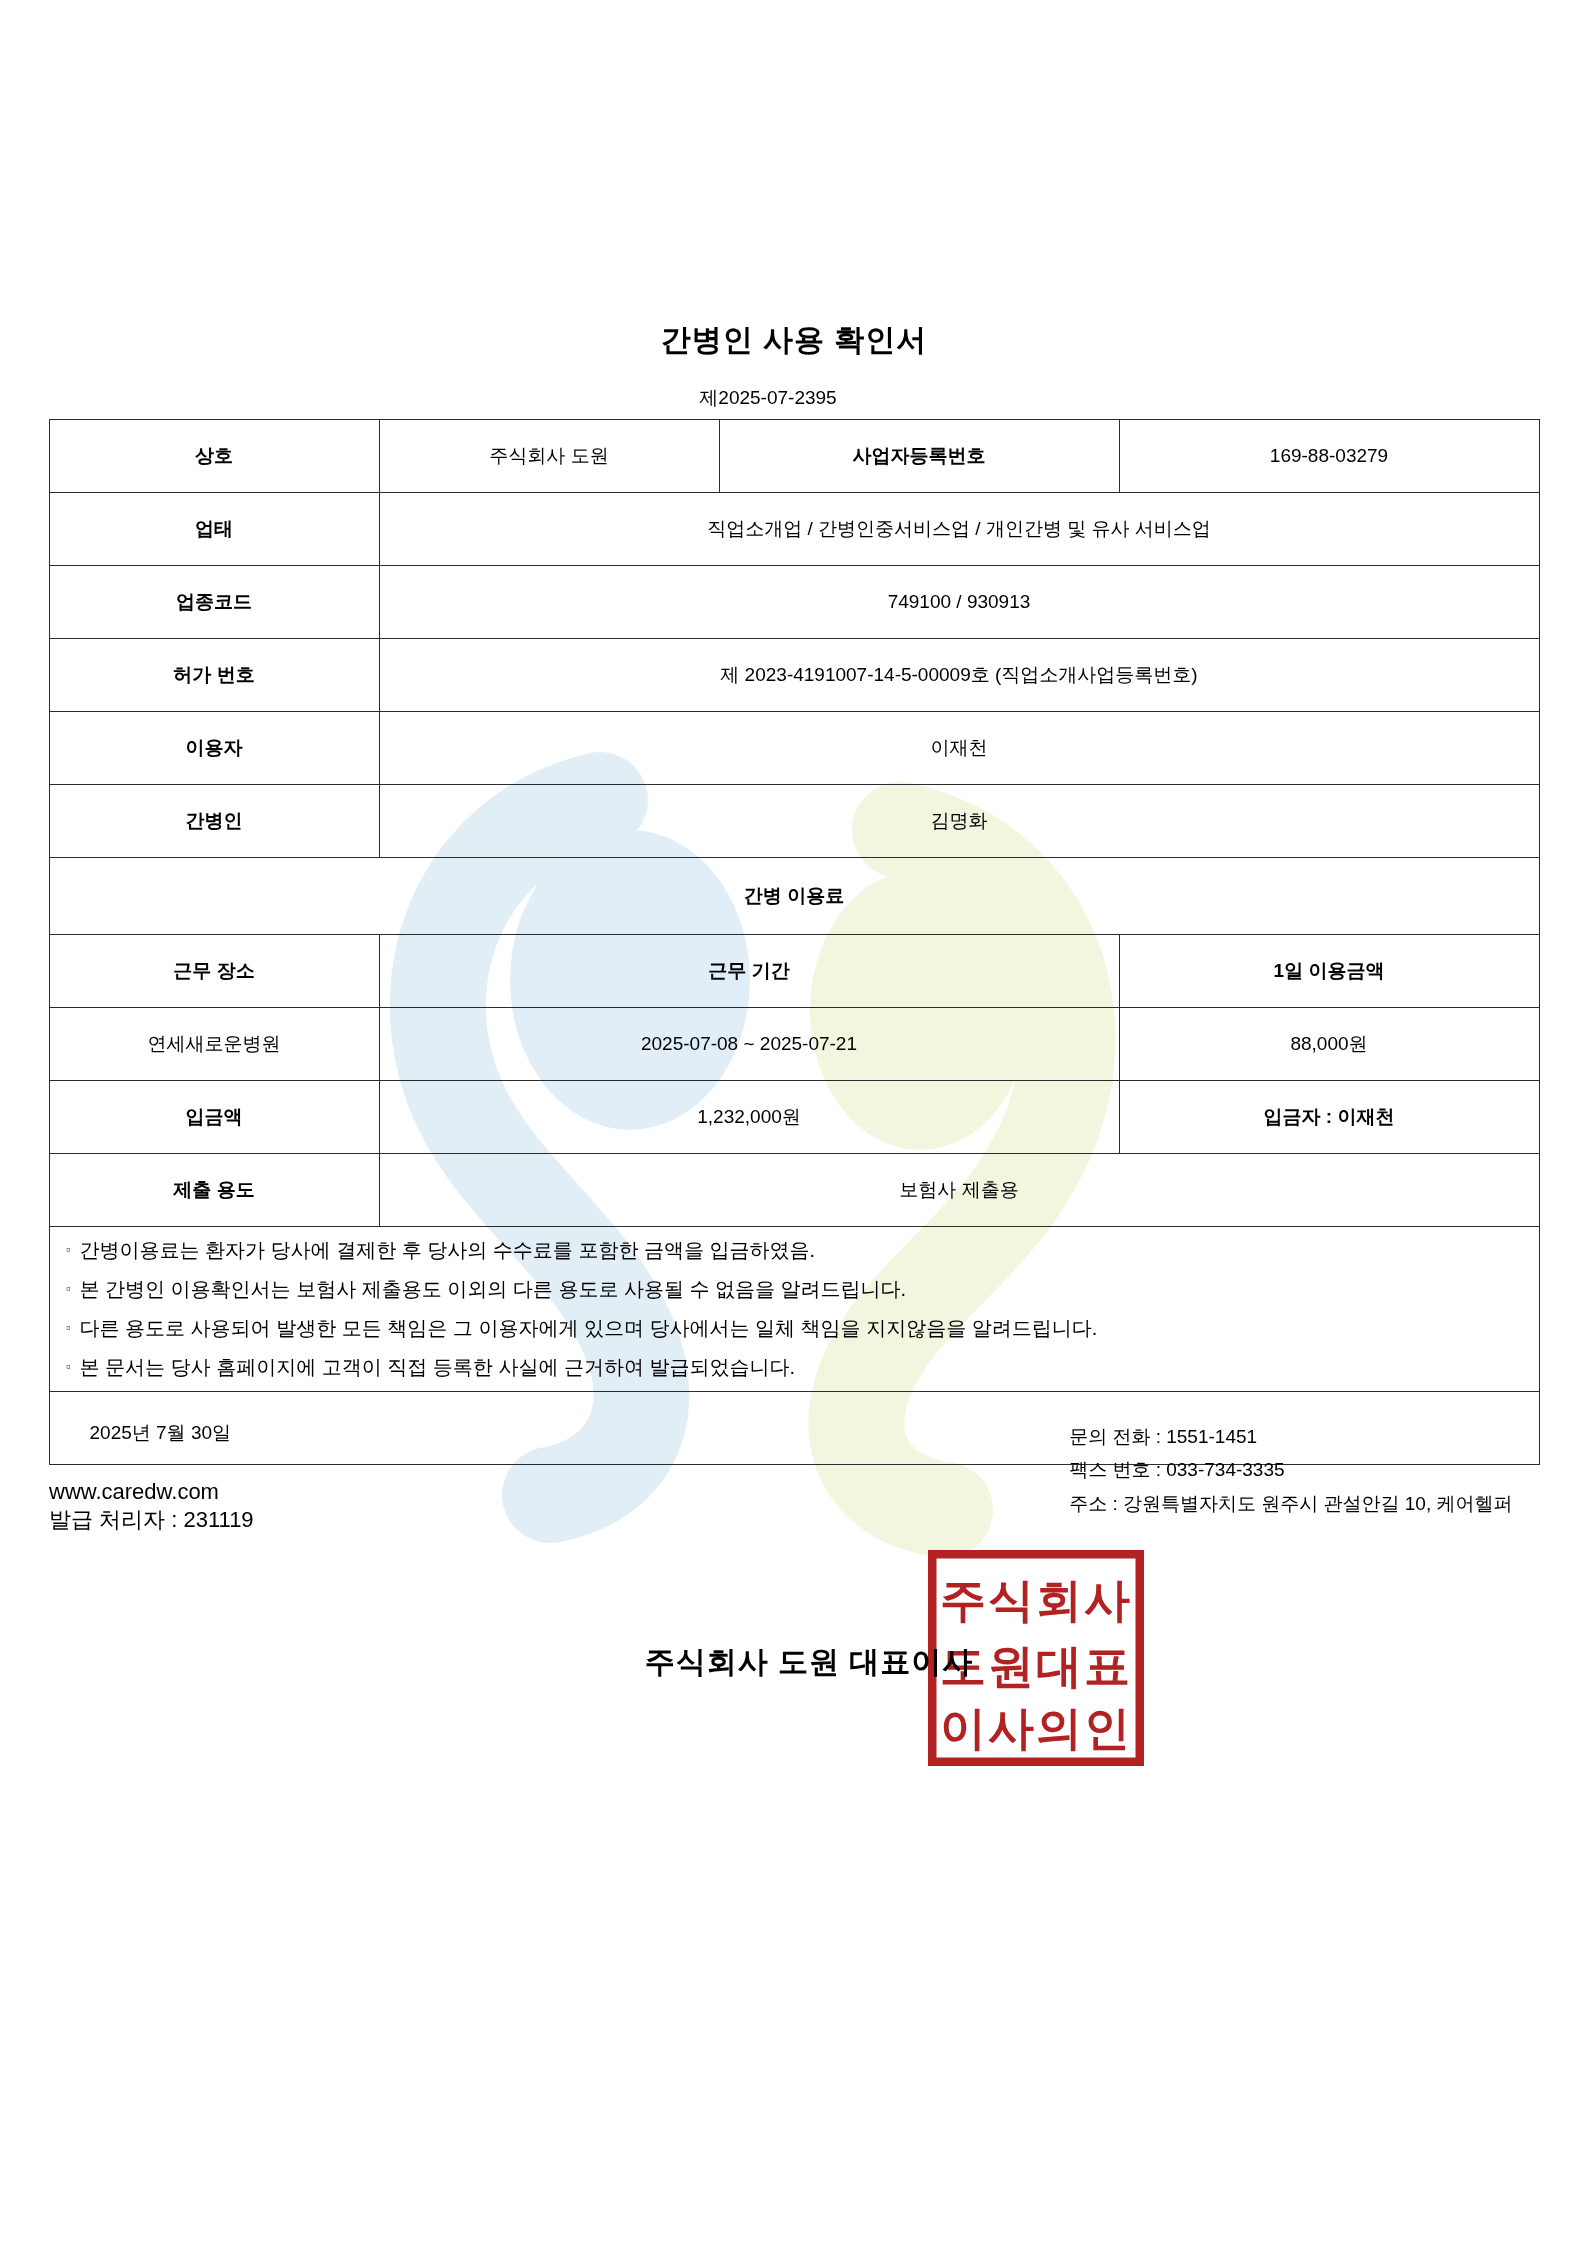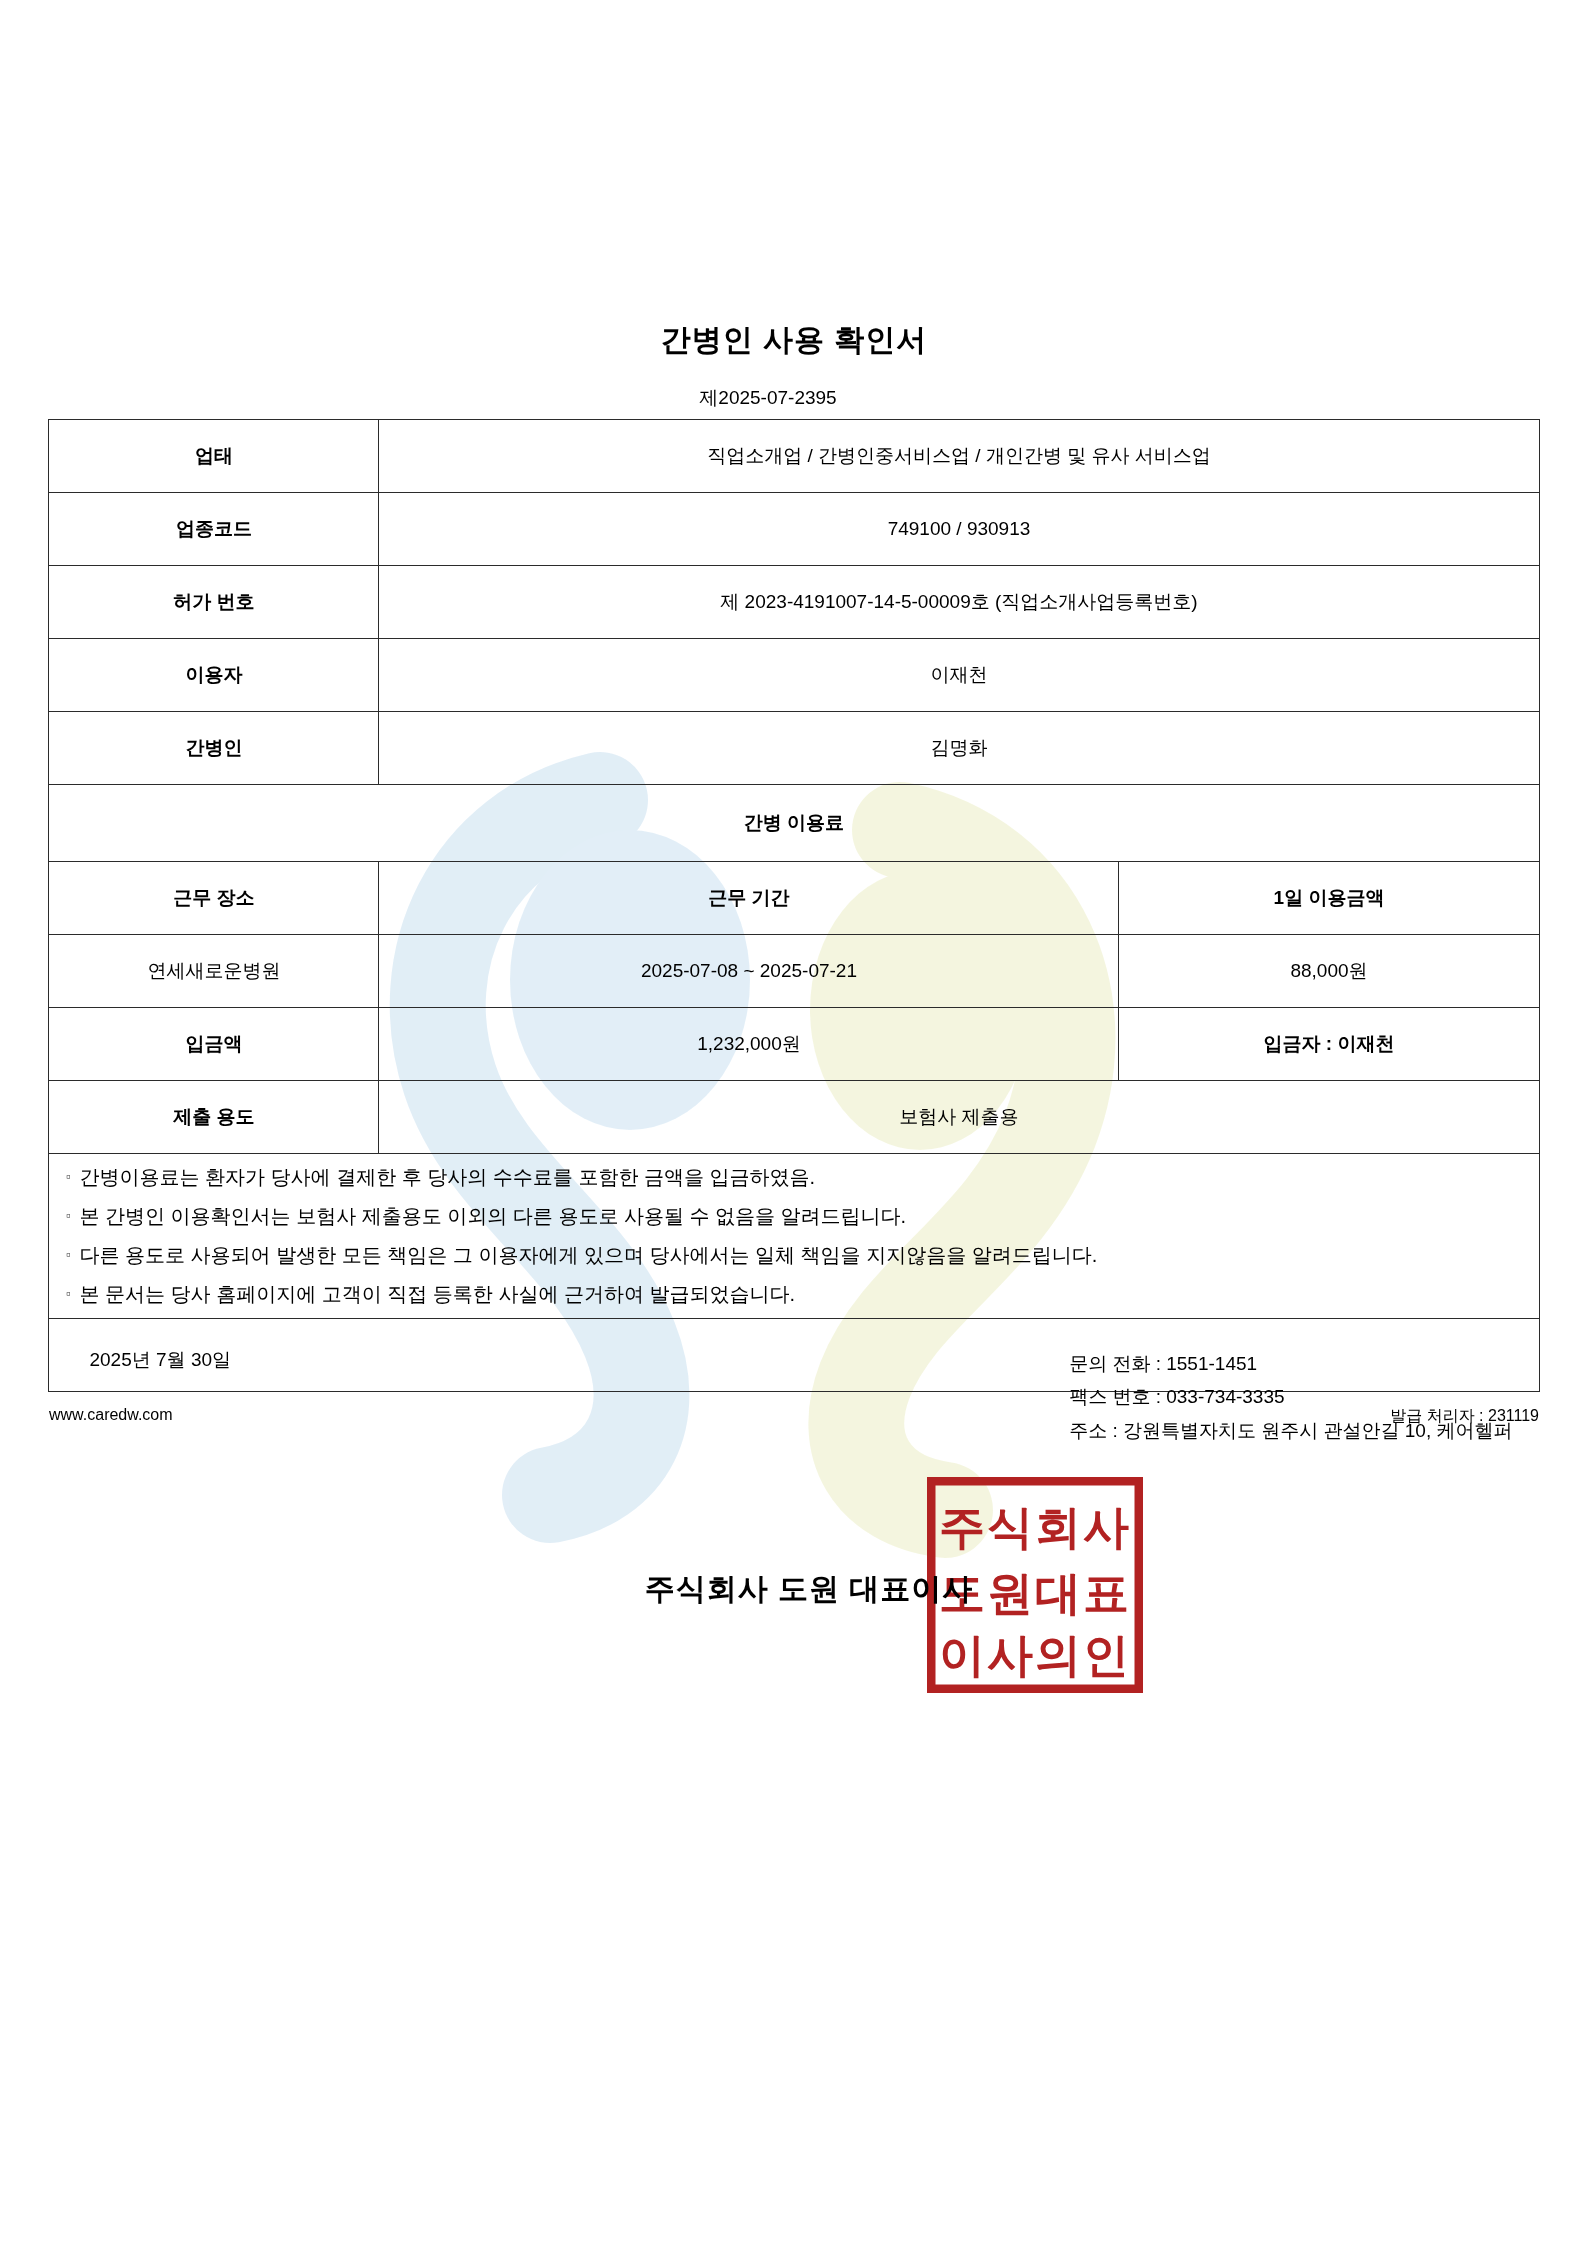--- a/index.html
+++ b/index.html
@@ -137,21 +137,22 @@
     top: 158px;
     width: 216px;
     height: 216px;
   }
 
   .bottom-bar {
     width: 1490px;
     margin: 14px auto 0 auto;
     display: flex;
     justify-content: space-between;
-    font-size: 16px;
+    font-size: 22px;
+    flex-direction: column;
   }
 </style>
 </head>
 <body>
 
 <div class="page">
 
   <svg class="watermark" viewBox="0 0 900 900">
     <g opacity="0.42">
       <path d="M300 120 C170 150 110 280 150 400 C185 505 290 560 330 660 C360 735 330 800 250 815" fill="none" stroke="#b9d7ec" stroke-width="96" stroke-linecap="round"></path>
@@ -169,20 +170,26 @@
 
     <table class="main">
       <colgroup>
         <col style="width:330px">
         <col style="width:340px">
         <col style="width:400px">
         <col style="width:420px">
       </colgroup>
       <tbody>
         <tr>
+          <td class="lbl">상호</td>
+          <td>주식회사 도원</td>
+          <td class="lbl">사업자등록번호</td>
+          <td>169-88-03279</td>
+        </tr>
+        <tr>
           <td class="lbl">업태</td>
           <td colspan="3">직업소개업 / 간병인중서비스업 / 개인간병 및 유사 서비스업</td>
         </tr>
         <tr>
           <td class="lbl">업종코드</td>
           <td colspan="3">749100 / 930913</td>
         </tr>
         <tr>
           <td class="lbl">허가 번호</td>
           <td colspan="3">제 2023-4191007-14-5-00009호 (직업소개사업등록번호)</td>

